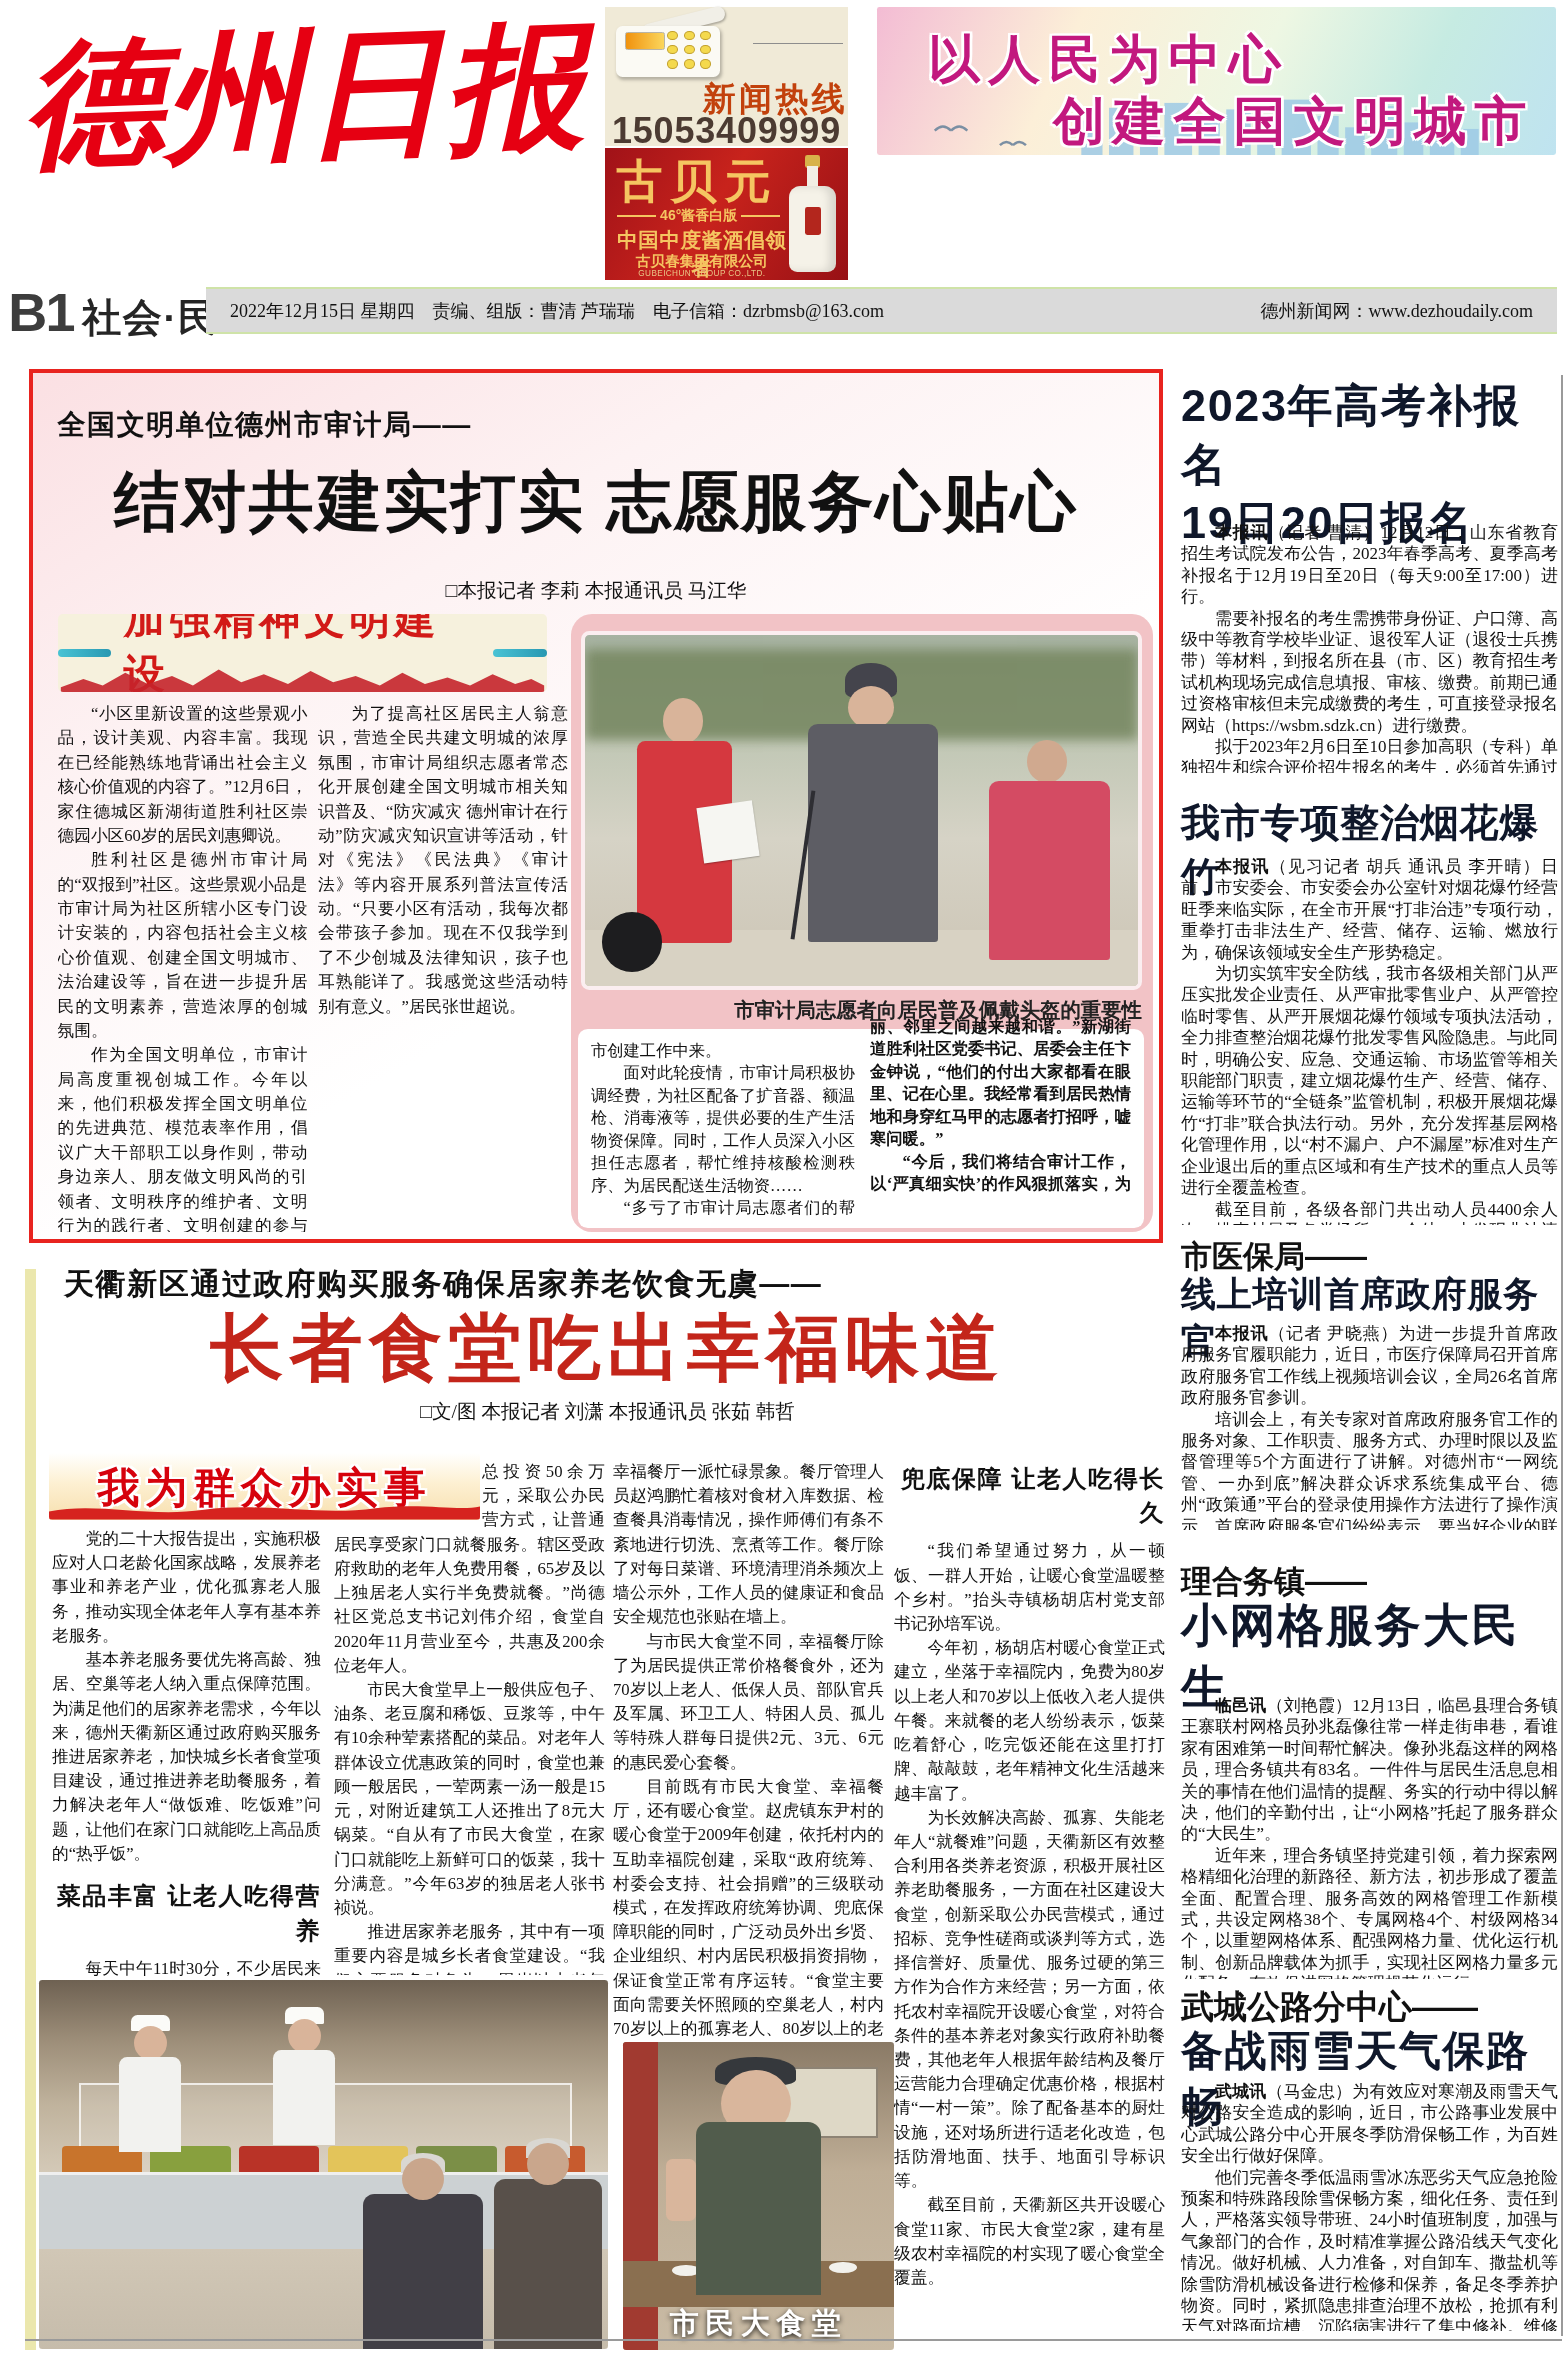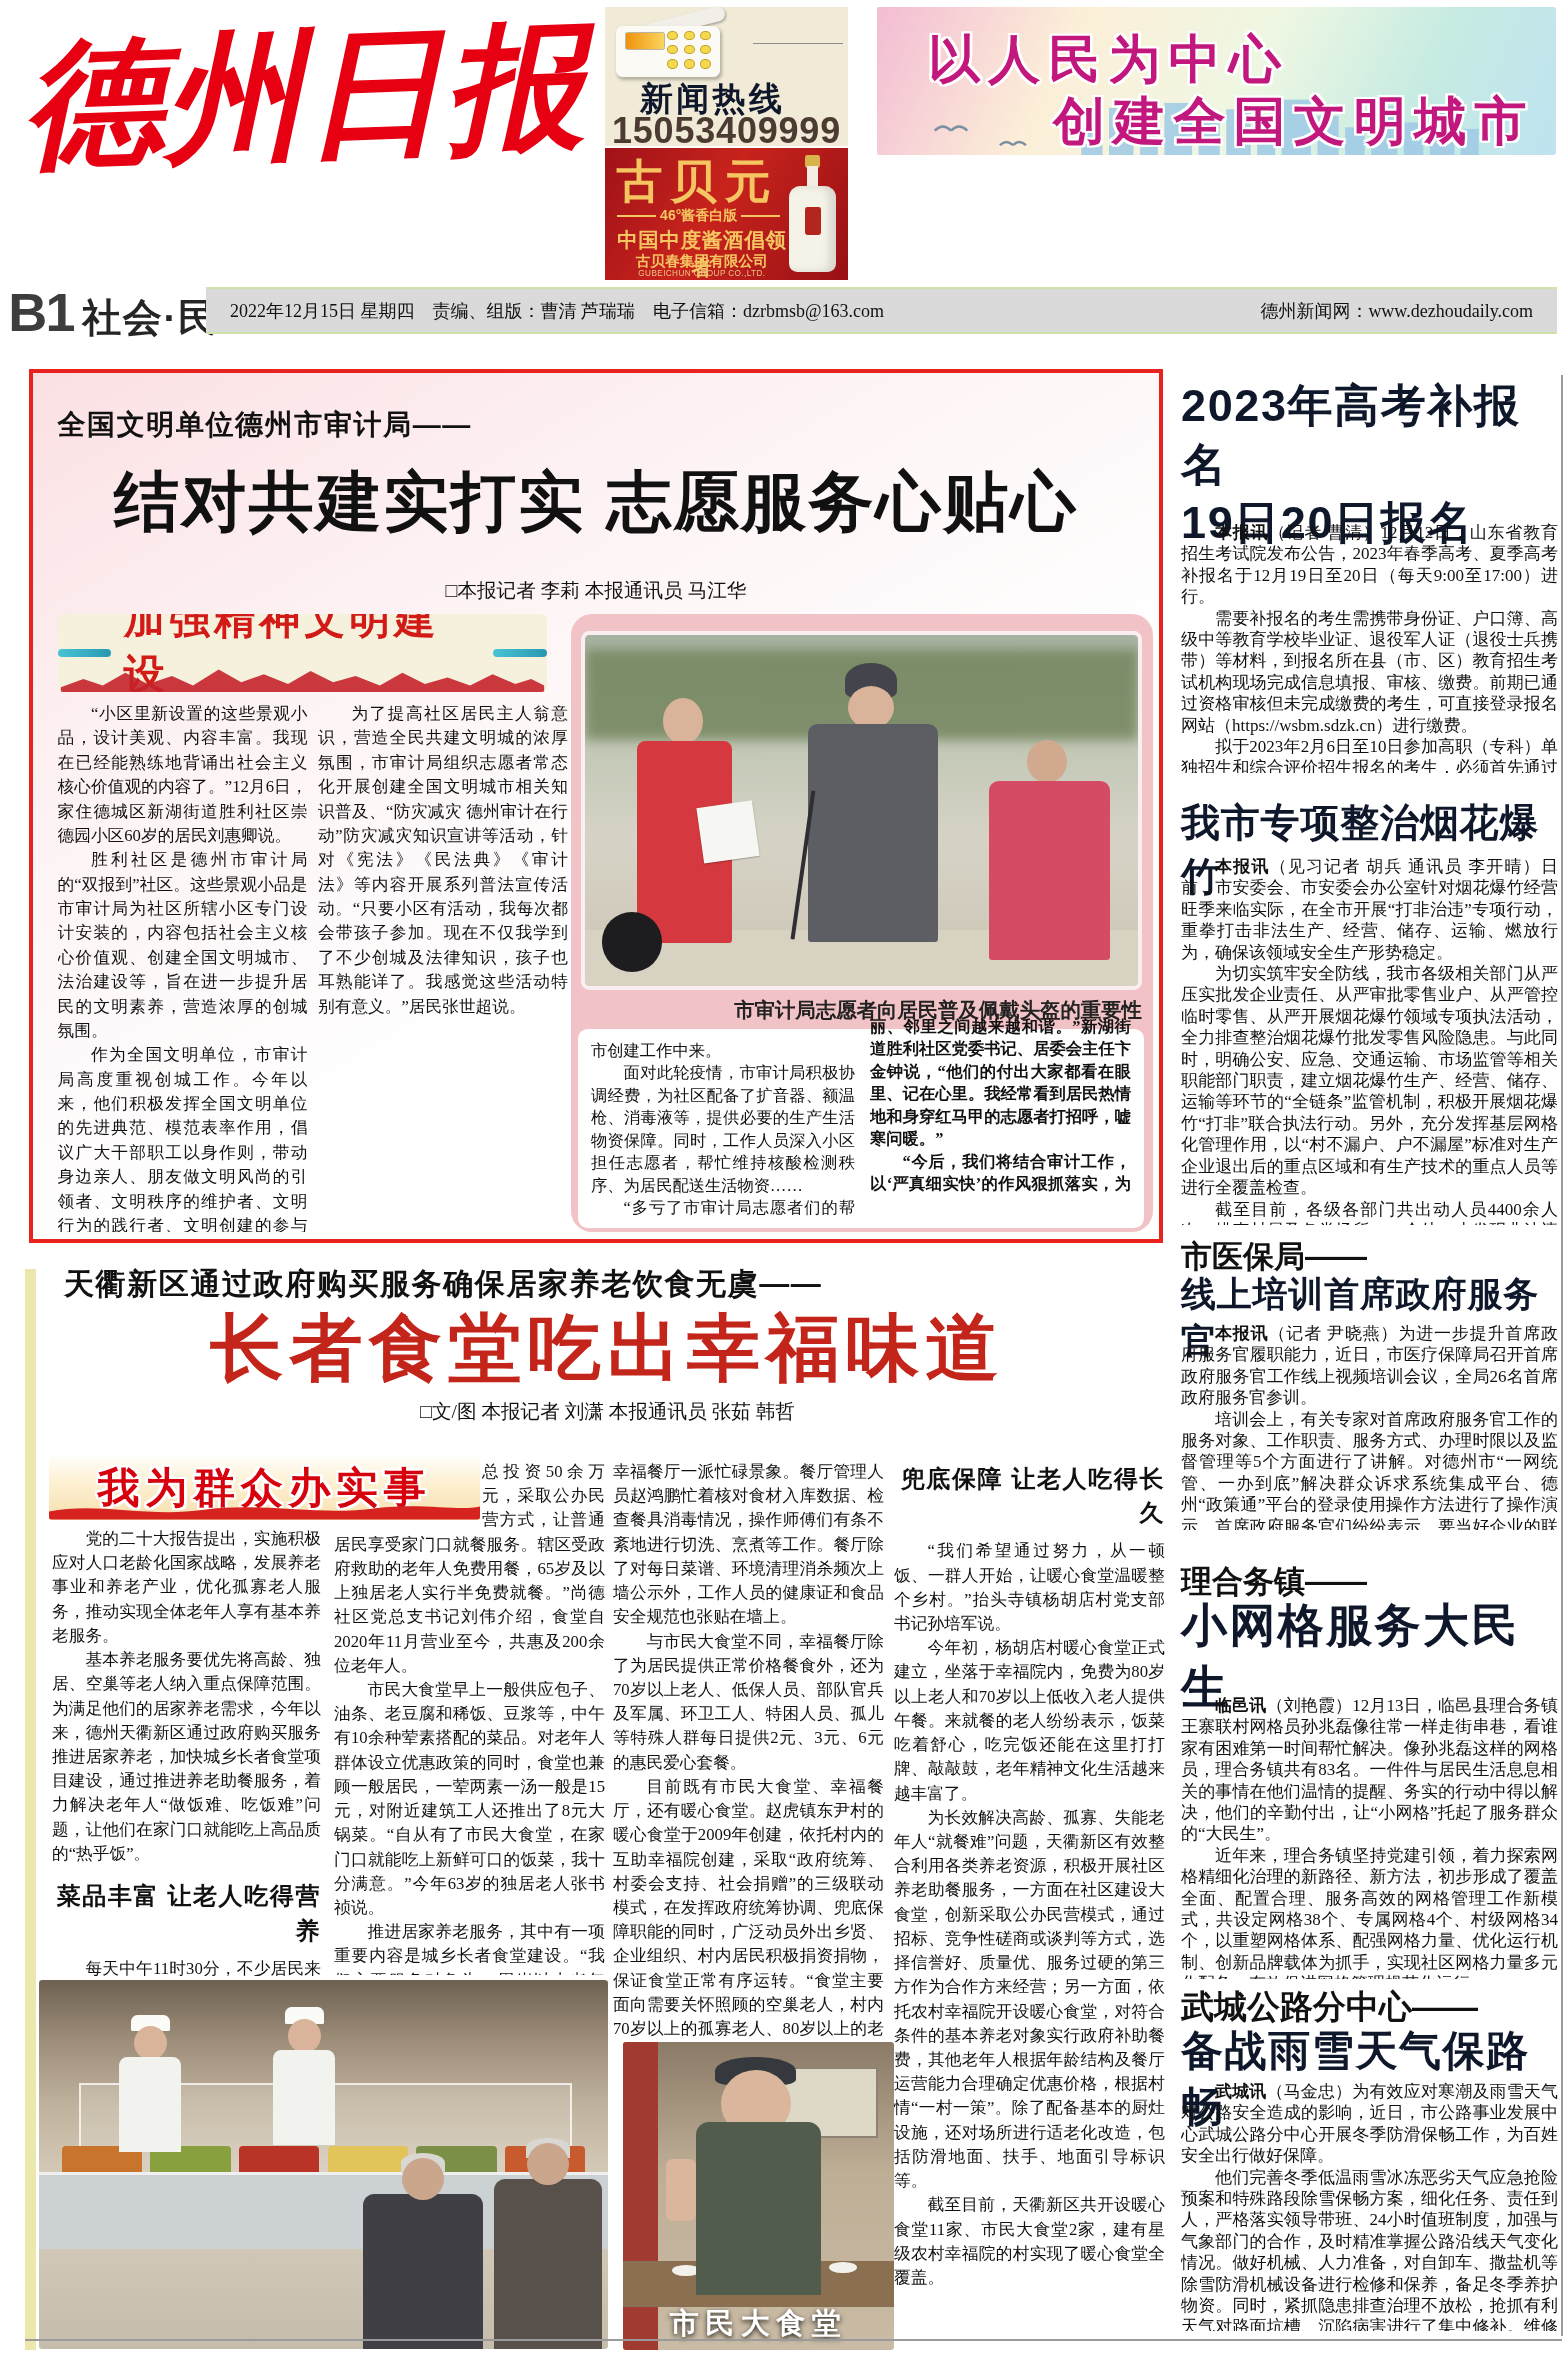--- a/index.html
+++ b/index.html
@@ -16,22 +16,22 @@
   .phone-body{position:absolute;left:0;top:11.4px;width:104px;height:51px;background:#fbfaf4;
     border-radius:6.5px;box-shadow:1.6px 2.4px 3.3px rgba(0,0,0,.25);}
   .phone-screen{position:absolute;left:8.2px;top:5.7px;width:38px;height:16.3px;border-radius:2.4px;
     background:linear-gradient(90deg,#f0920e,#fbd65c);border:0.8px solid #b8b4a6;}
   .phone-keys{position:absolute;left:51px;top:4.9px;width:47px;height:41px;display:grid;
     grid-template-columns:repeat(3,1fr);grid-template-rows:repeat(3,1fr);gap:1.6px;}
   .phone-keys span{width:9px;height:7.3px;border-radius:50%;background:#f4d94d;border:0.8px solid #c2a02b;}
   .phone-handset{position:absolute;left:24.5px;top:0px;width:85px;height:14.7px;border-radius:8.2px;
     background:#f1efe7;box-shadow:0.8px 1.6px 2.4px rgba(0,0,0,.3);transform:rotate(-14deg);}
   .hotline-rule{position:absolute;right:4.9px;top:36px;width:90px;height:1.6px;background:#8d8d8d;}
-  .hotline-label{position:absolute;left:0;top:70px;width:100%;text-align:left;
-    font-size:33px;font-weight:900;color:#0f172a;letter-spacing:3.3px;margin-left:35px;}
+  .hotline-label{position:absolute;left:0;top:70px;width:100%;text-align:right;
+    font-size:33px;font-weight:900;color:#c2410c;letter-spacing:3.3px;}
   .hotline-number{position:absolute;left:0;top:103px;width:100%;text-align:center;
     font-size:36px;font-weight:bold;color:#4c3b32;letter-spacing:0.8px;}
   
   .ad{position:absolute;left:605px;top:148px;width:243px;height:132px;overflow:hidden;
     background:linear-gradient(120deg,#a01218 0%,#c8231c 45%,#971015 100%);color:#f5c561;}
   .ad-brand{position:absolute;left:11.4px;top:3.3px;font-family:"DejaVu Serif",serif;
     font-size:46px;font-weight:bold;letter-spacing:8.2px;}
   .ad-sub{position:absolute;left:8.2px;top:59px;width:171px;display:flex;align-items:center;
     font-size:14px;font-weight:bold;}
   .ad-sub::before,.ad-sub::after{content:"";flex:1;height:1.6px;background:#f5c561;margin:0 4.1px;}

